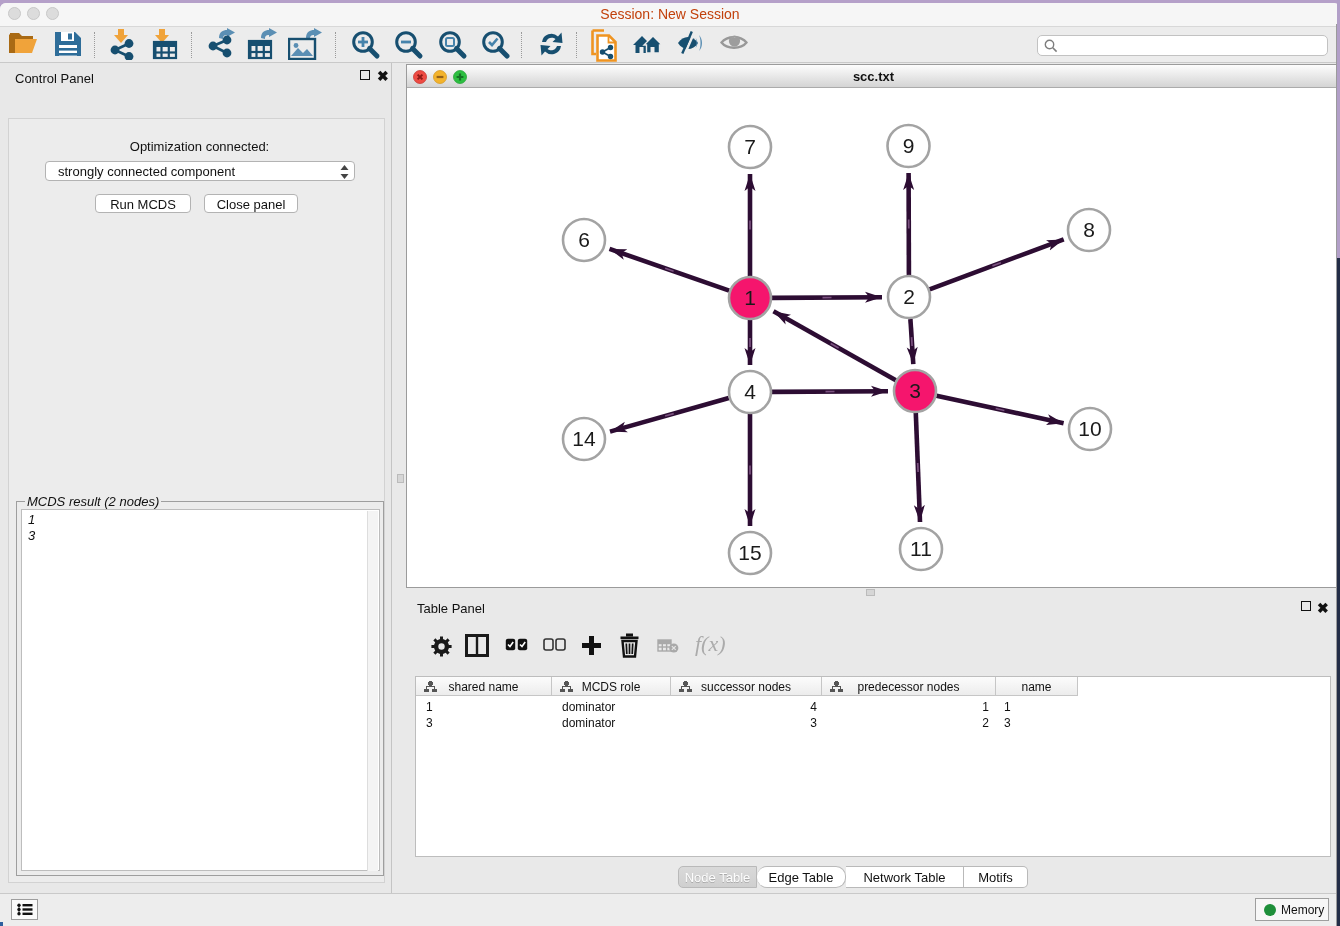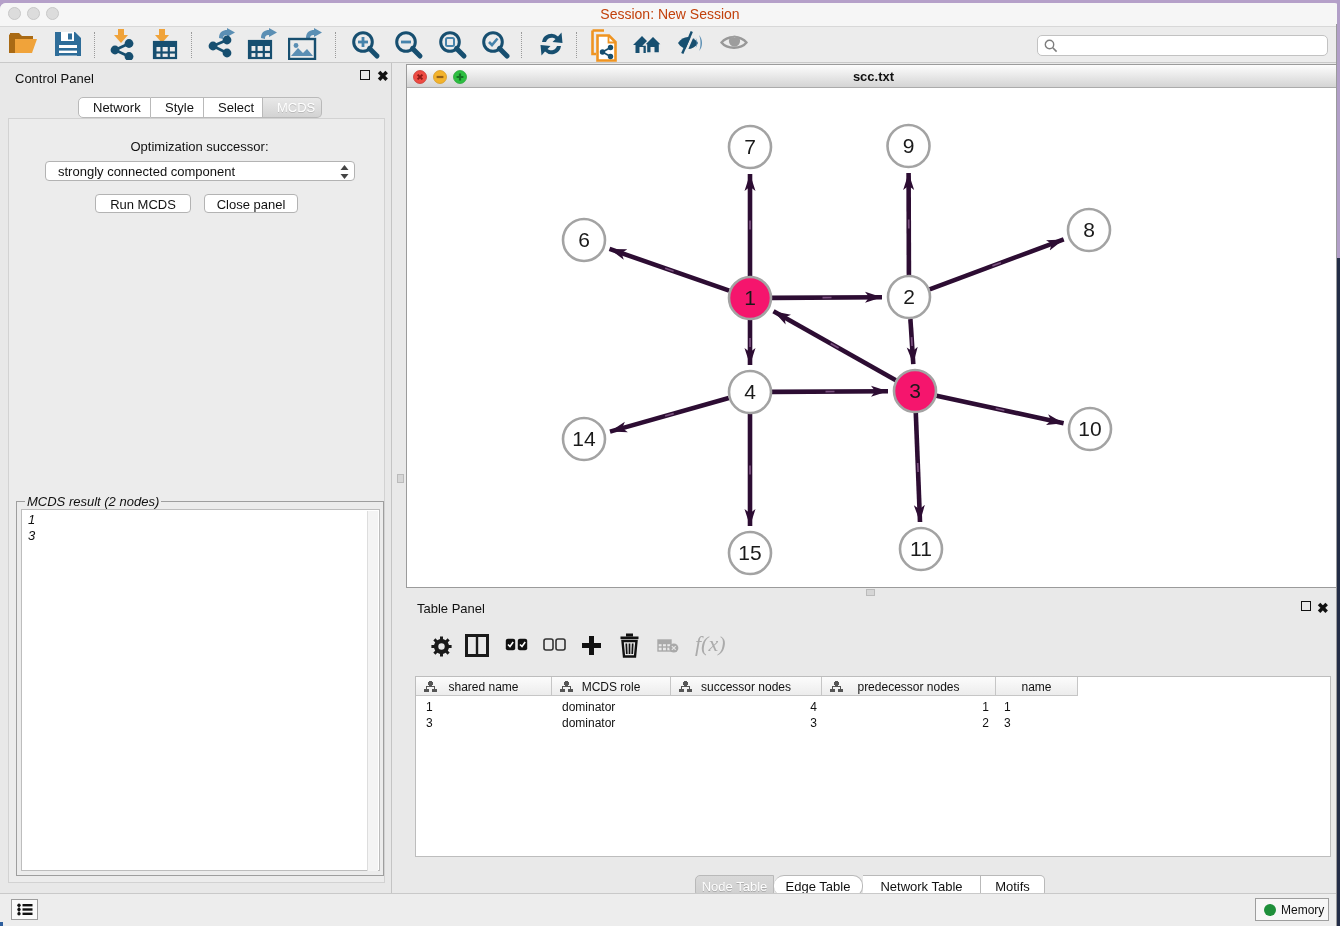--- a/index.html
+++ b/index.html
@@ -49,21 +49,21 @@
 .hicon { position:absolute; left:8px; top:4px; width:13px; height:11px;
   background:
     radial-gradient(circle 2.5px at 6.5px 2.5px, #555 99%, transparent),
     linear-gradient(#555,#555) 0px 8px/5px 3px no-repeat,
     linear-gradient(#555,#555) 8px 8px/5px 3px no-repeat,
     linear-gradient(#555,#555) 2px 5px/9px 1.2px no-repeat,
     linear-gradient(#555,#555) 2px 5px/1.2px 4px no-repeat,
     linear-gradient(#555,#555) 10px 5px/1.2px 4px no-repeat,
     linear-gradient(#555,#555) 6px 4px/1.2px 2px no-repeat;
 }
-.tabs-bot { position:absolute; left:290px; top:269px; height:40px; display:flex;align-items:center; }
+.tabs-bot { position:absolute; left:273px; top:269px; height:40px; display:flex; }
 .btab { font-size:13px; color:#111; background:#fff; border:1px solid #b9b9b9; border-left:none; padding-top:3px; white-space:nowrap; box-sizing:border-box; text-align:center; height:22px; }
 .btab.sel { background:linear-gradient(#d9d9d9,#cfcfcf); color:#fdfdfd; text-shadow:0 1px 0 #aaa; border-radius:5px 0 0 5px; border-left:1px solid #b9b9b9; }
 .btab.last { border-radius:0 5px 5px 0; }
 
 .statusbar { position:absolute; left:0; top:890px; width:1340px; height:33px; background:#ededed; border-top:1px solid #c9c9c9; }
 .sbtn-left { position:absolute; left:11px; top:5px; width:27px; height:21px; background:#fafafa; border:1px solid #9e9e9e; }
 .sbtn-right { position:absolute; left:1255px; top:4px; width:74px; height:23px; background:#f7f7f7; border:1px solid #9e9e9e; font-size:12px; color:#111; }
 svg text { font-family:"Liberation Sans", sans-serif; }
 </style>
 </head>
@@ -231,28 +231,22 @@
         <circle cx="5.5" cy="5.5" r="4.2" fill="none" stroke="#7d7d7d" stroke-width="1.4"></circle>
         <line x1="8.8" y1="8.8" x2="12.6" y2="12.6" stroke="#7d7d7d" stroke-width="1.6"></line>
       </svg>
     </div>
   </div>
 
   <div class="cpanel"></div>
   <div class="paneltitle" style="left:15px; top:68px;">Control Panel</div>
   <div class="winbtn" style="left:360px; top:67px; width:10px; height:10px; border:1.5px solid #111;"></div>
   <div class="winbtn" style="left:377px; top:65px; font-weight:bold; font-size:14px;">✖</div>
-  <div class="tabs-top">
-    <div class="tab first" style="width:73px;">Network</div>
-    <div class="tab" style="width:53px;">Style</div>
-    <div class="tab" style="width:59px;">Select</div>
-    <div class="tab sel" style="width:59px;">MCDS</div>
-  </div>
   <div class="cp-inner">
-    <div class="optlabel">Optimization successor:</div>
+    <div class="optlabel">Optimization connected:</div>
     <div class="dropdown">strongly connected component
       <svg width="9" height="14" viewBox="0 0 9 14" style="position:absolute; right:5px; top:3px;">
         <path d="M4.5 0 L8.5 5 L0.5 5 Z" fill="#444"></path>
         <path d="M4.5 14 L8.5 9 L0.5 9 Z" fill="#444"></path>
       </svg>
     </div>
     <div class="btn" style="left:86px; top:75px; width:96px;">Run MCDS</div>
     <div class="btn" style="left:195px; top:75px; width:94px;">Close panel</div>
     <div class="groupbox">
       <div class="grouptitle">MCDS result (2 nodes)</div>

